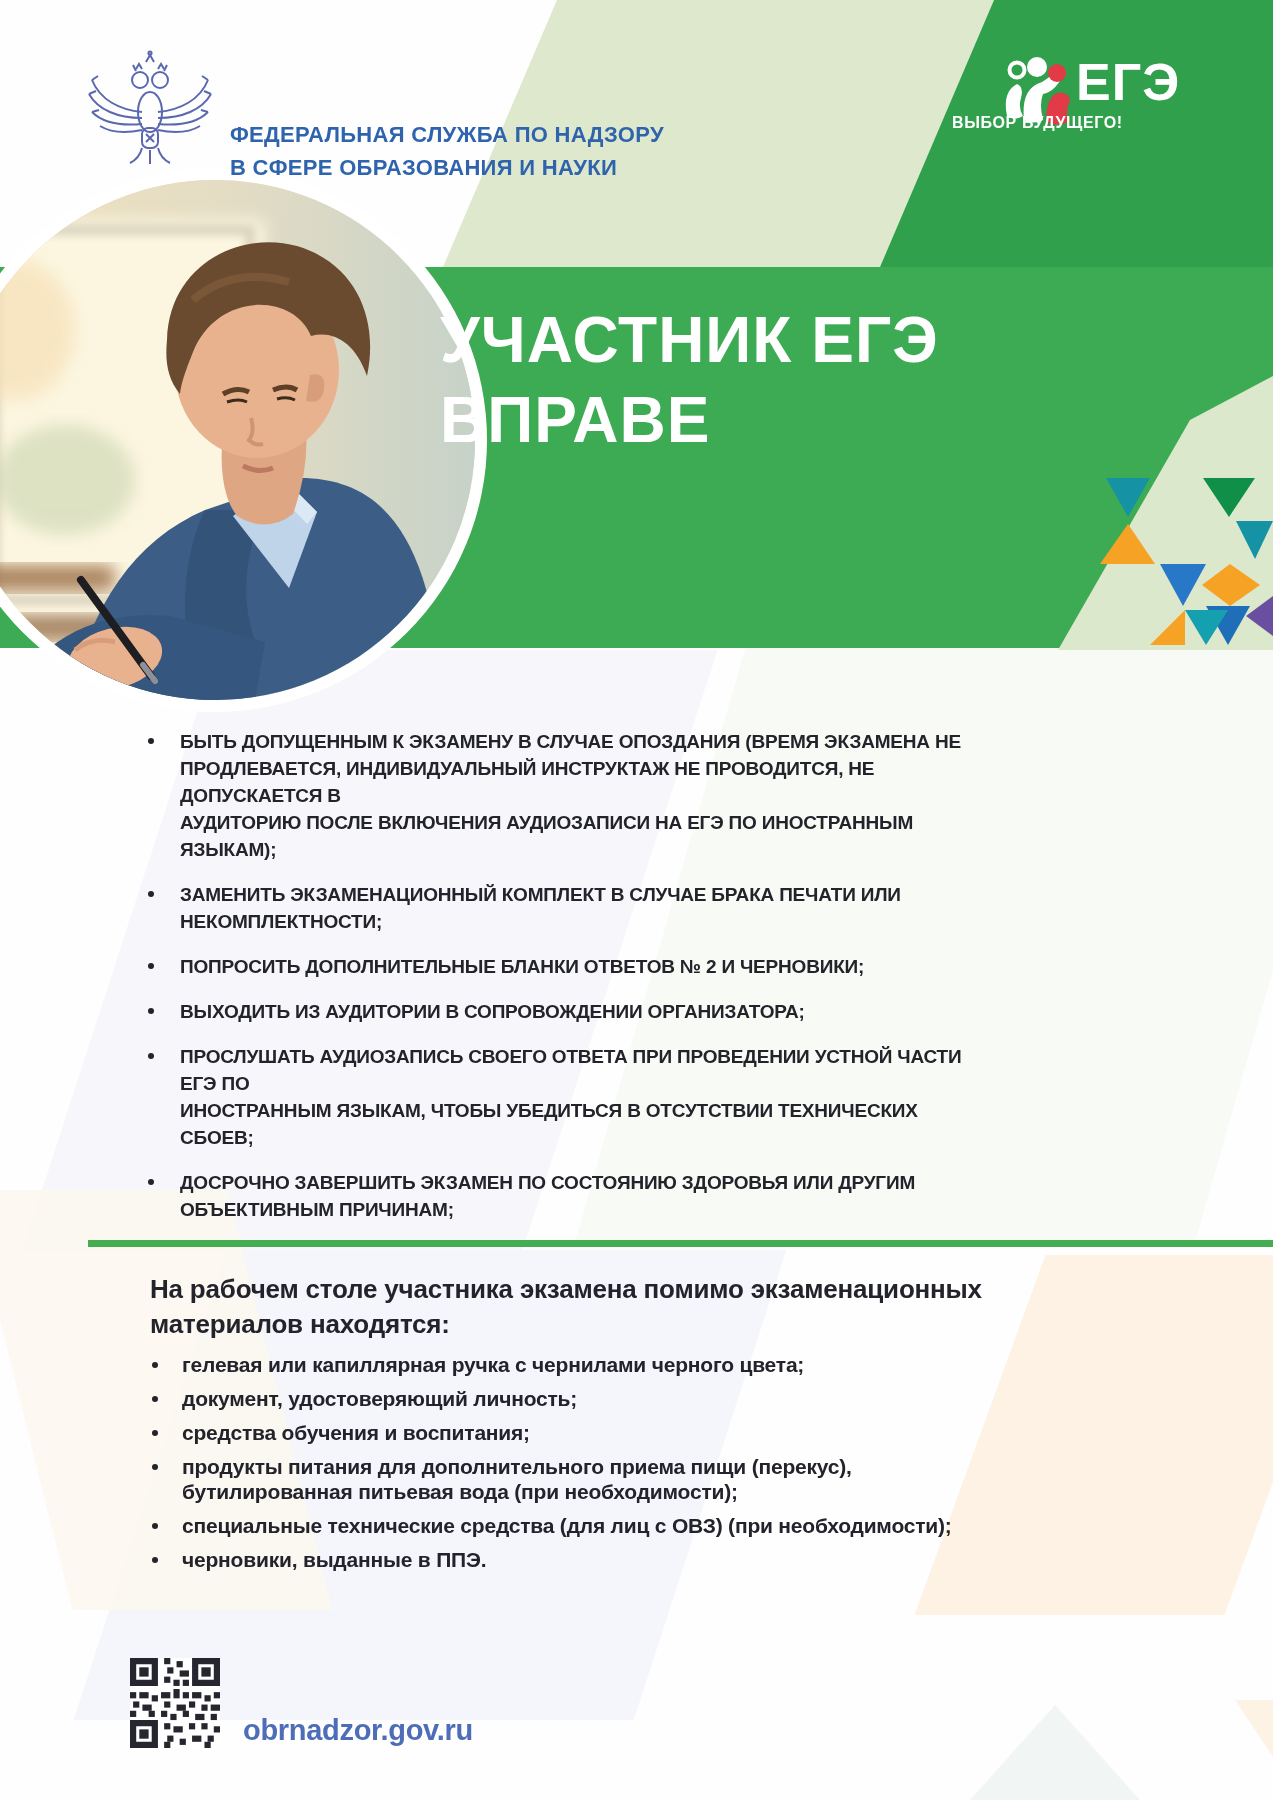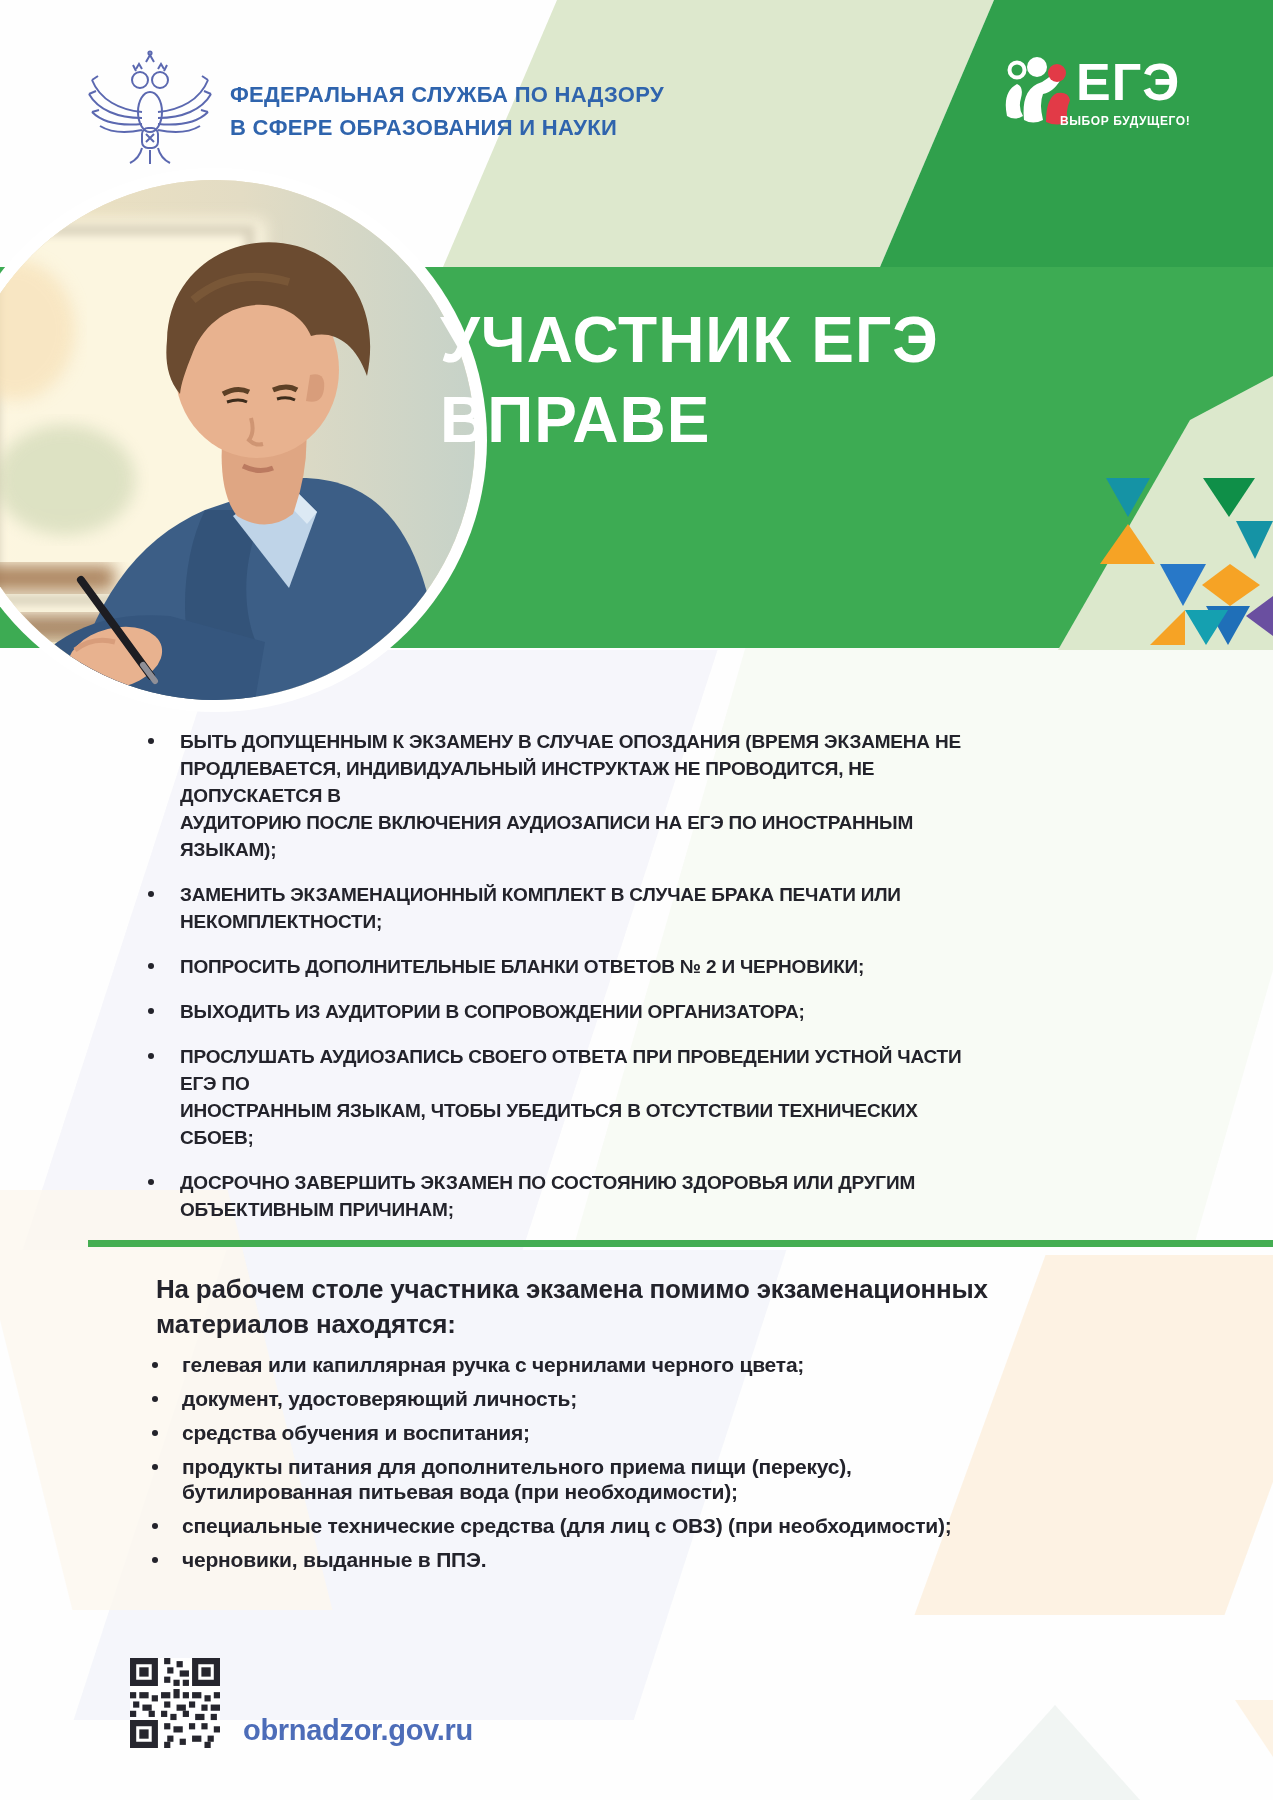--- a/index.html
+++ b/index.html
@@ -22,30 +22,30 @@
   #photo-ring{position:absolute;left:-57px;top:168px;width:544px;height:544px;border-radius:50%;background:#ffffff;}
   #photo-circle{position:absolute;left:-45px;top:180px;width:520px;height:520px;border-radius:50%;overflow:hidden;background:#e9ddc2;}
   
   #title{position:absolute;left:440px;top:300px;color:#ffffff;font-weight:700;
     font-size:64px;line-height:80px;letter-spacing:1px;}
   
   #agency{position:absolute;left:230px;top:78px;color:#2f64ad;font-weight:700;
     font-size:22px;line-height:33px;letter-spacing:.3px;}
   #ege-logo{position:absolute;left:1004px;top:56px;}
   #ege-word{position:absolute;left:1076px;top:52px;color:#fff;font-weight:700;font-size:52px;letter-spacing:1px;text-align:right;}
-  #ege-slogan{position:absolute;left:1060px;top:114px;color:#fff;font-weight:700;font-size:12px;letter-spacing:.6px;}
+  #ege-slogan{position:absolute;left:952px;top:114px;color:#fff;font-weight:700;font-size:16px;letter-spacing:.6px;}
   
   #rights{position:absolute;left:148px;top:728px;width:840px;color:#23232b;}
   .r-item{display:flex;margin-bottom:18px;}
   .r-item .dot{width:6px;height:6px;border-radius:50%;background:#23232b;margin:10px 26px 0 0;flex:none;}
   .r-item .txt{font-weight:700;font-size:19px;line-height:27px;letter-spacing:-.2px;white-space:pre-line;}
   
   #divider{position:absolute;left:88px;top:1240px;width:1185px;height:7px;background:#44ad52;}
   
-  #desk-heading{position:absolute;left:156px;top:1272px;color:#23232b;font-weight:700;
+  #desk-heading{position:absolute;left:150px;top:1272px;color:#23232b;font-weight:700;
     font-size:26px;line-height:35px;white-space:pre-line;letter-spacing:-.2px;}
   #desk{position:absolute;left:152px;top:1352px;width:860px;color:#23232b;}
   .d-item{display:flex;margin-bottom:9px;}
   .d-item .dot{width:6px;height:6px;border-radius:50%;background:#23232b;margin:10px 24px 0 0;flex:none;}
   .d-item .txt{font-weight:600;font-size:21px;line-height:25px;letter-spacing:-.2px;white-space:pre-line;}
   
   #qr{position:absolute;left:130px;top:1658px;width:90px;height:90px;}
   #site{position:absolute;left:243px;top:1714px;color:#4d6db8;font-weight:700;font-size:29px;letter-spacing:-.3px;}
 </style>
 </head>
@@ -155,21 +155,21 @@
       <path d="M52,19 l3,-5 3,5 M74,19 l3,-5 3,5 M62,12 l4,-7 4,7"></path>
       <circle cx="66" cy="3" r="1.6"></circle>
 
       <ellipse cx="66" cy="62" rx="12" ry="20"></ellipse>
       <rect x="58" y="78" width="16" height="20" rx="6"></rect>
       <path d="M62,84 l8,8 M70,84 l-8,8"></path>
 
       <path d="M58,98 C56,106 52,110 46,113 M74,98 C76,106 80,110 86,113 M66,100 L66,114"></path>
     </g>
   </svg>
-  <div id="agency" style="white-space:pre-line;">ФЕДЕРАЛЬНАЯ СЛУЖБА ПО НАДЗОРУ
+  <div id="agency" style="white-space:pre-line;margin-top:40px;">ФЕДЕРАЛЬНАЯ СЛУЖБА ПО НАДЗОРУ
 В СФЕРЕ ОБРАЗОВАНИЯ И НАУКИ</div>
 
   <svg id="ege-logo" class="abs" width="70" height="80" viewBox="0 0 70 80">
     <circle cx="13" cy="14" r="7.5" fill="none" stroke="#ffffff" stroke-width="4"></circle>
     <path d="M3,60 Q-2,36 13,28 Q20,31 17,42 Q14,52 19,60 Q11,65 3,60 Z" fill="#ffffff"></path>
     <circle cx="33" cy="11" r="10" fill="#ffffff"></circle>
     <path d="M20,64 Q17,36 33,28 Q45,24 52,13 L59,19 Q51,36 39,38 Q35,48 39,64 Q29,69 20,64 Z" fill="#ffffff"></path>
     <circle cx="53" cy="17" r="9" fill="#e23a47"></circle>
     <path d="M42,66 Q42,42 53,37 Q64,35 66,44 Q61,56 64,66 Q53,71 42,66 Z" fill="#e23a47"></path>
   </svg>

